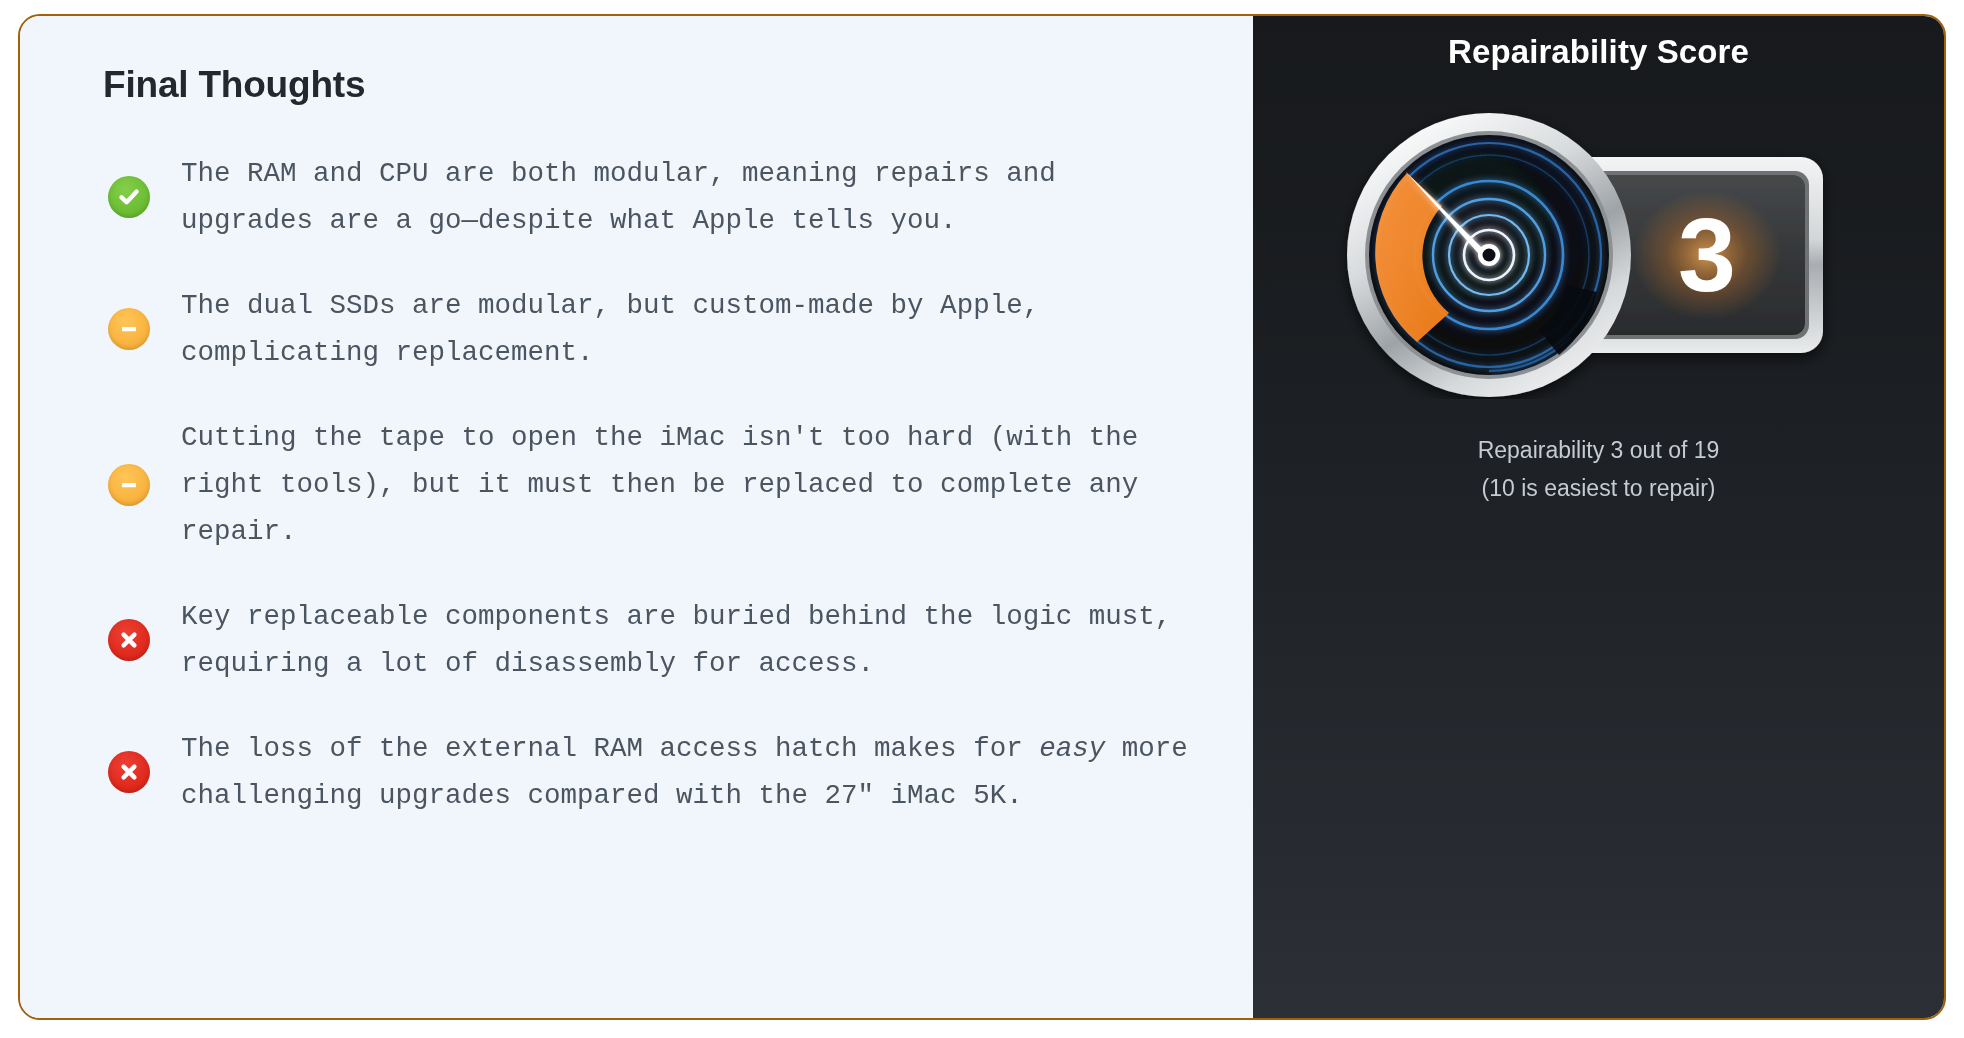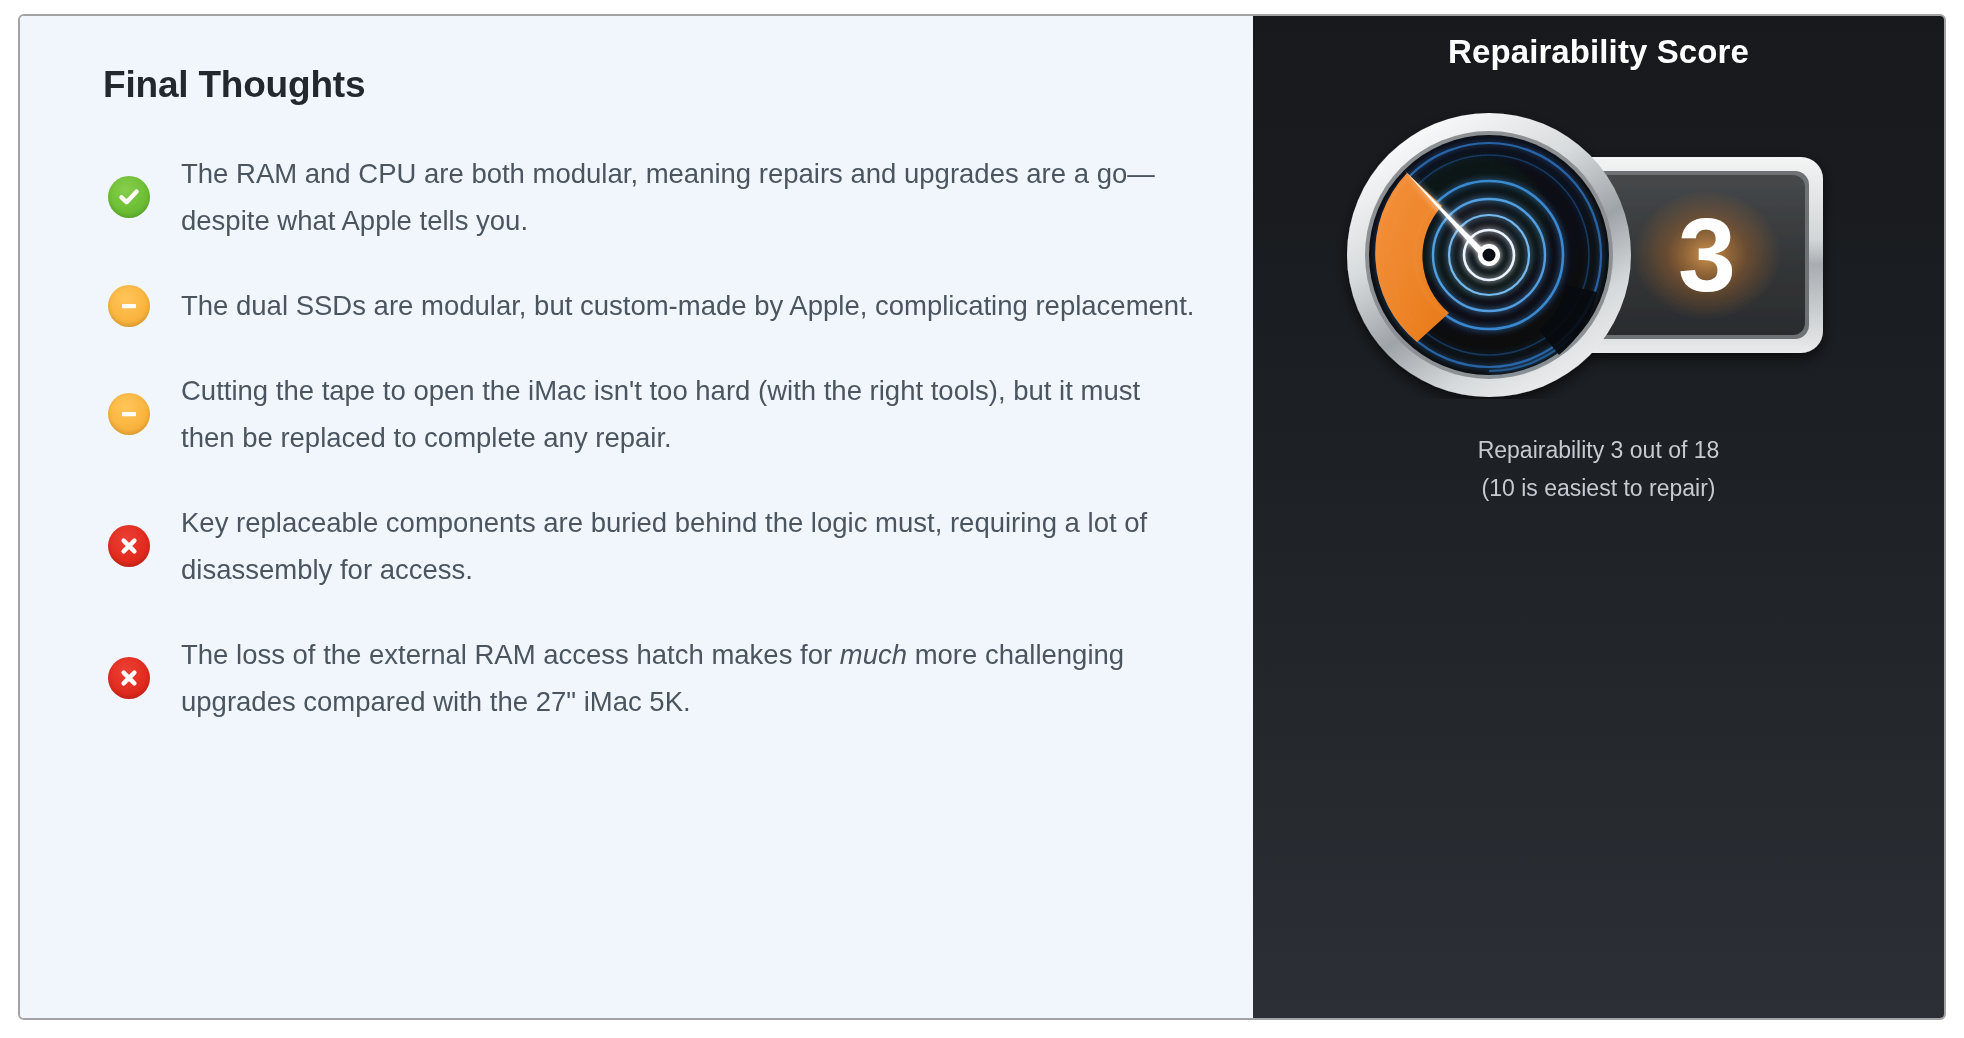--- a/index.html
+++ b/index.html
@@ -14,22 +14,22 @@
     font-family: "Liberation Sans", sans-serif;
   }
 
   .card {
     position: absolute;
     left: 18px;
     top: 14px;
     width: 1928px;
     height: 1006px;
     display: flex;
-    border: 2px solid #a3a3a3;
-    border-radius: 6px;
+    border: 2px solid #a16207;
+    border-radius: 22px;
     overflow: hidden;
     box-sizing: border-box;
     background: #f2f6fd;
   }
 
   
   .left-panel {
     width: 1233px;
     background: #f1f6fd;
     box-sizing: border-box;
@@ -88,20 +88,21 @@
     justify-content: center;
   }
   .badge .glyph svg { display: block; }
 
   .bullet-text {
     font-size: 27.5px;
     line-height: 47px;
     color: #4a5560;
     font-weight: 400;
     max-width: 1020px;
+    font-family: Liberation Mono, monospace;
   }
   .bullet-text em { font-style: italic; }
 
   
   .right-panel {
     flex: 1 1 auto;
     background: linear-gradient(180deg, #17191c 0%, #1c1f23 40%, #2c3036 100%);
     position: relative;
     box-sizing: border-box;
     padding-top: 17px;
@@ -199,21 +200,21 @@
       <li class="bullet-item">
         <div class="badge-wrap">
           <div class="badge red">
             <span class="glyph">
               <svg width="24" height="24" viewBox="0 0 24 24">
                   <path d="M6.6 6.6 L17.4 17.4 M17.4 6.6 L6.6 17.4" fill="none" stroke="#ffffff" stroke-width="4.4" stroke-linecap="round"></path>
                 </svg>
             </span>
           </div>
         </div>
-        <div class="bullet-text">The loss of the external RAM access hatch makes for <em>much</em> more challenging upgrades compared with the 27" iMac 5K.</div>
+        <div class="bullet-text">The loss of the external RAM access hatch makes for <em>easy</em> more challenging upgrades compared with the 27" iMac 5K.</div>
       </li>
 
 
     </ul>
   </div>
 
   <div class="right-panel">
     <h2 class="score-title">Repairability Score</h2>
 
     <div class="gauge-area">
@@ -294,18 +295,18 @@
           <path d="M 76 62 L 163 149 L 157 153 Z" fill="#ffffff"></path>
           <circle cx="160" cy="146" r="11" fill="#ffffff"></circle>
           <circle cx="160" cy="146" r="6.5" fill="#0a1017"></circle>
         </g>
 
         <text x="378" y="146" text-anchor="middle" dominant-baseline="central" font-family="Liberation Sans, sans-serif" font-size="104" font-weight="bold" fill="#ffffff" id="score-text">3</text>
       </svg>
     </div>
 
     <div class="score-caption">
-      <div>Repairability 3 out of 18</div>
+      <div>Repairability 3 out of 19</div>
       <div>(10 is easiest to repair)</div>
     </div>
   </div>
 
 </div>
 
 </body></html>

